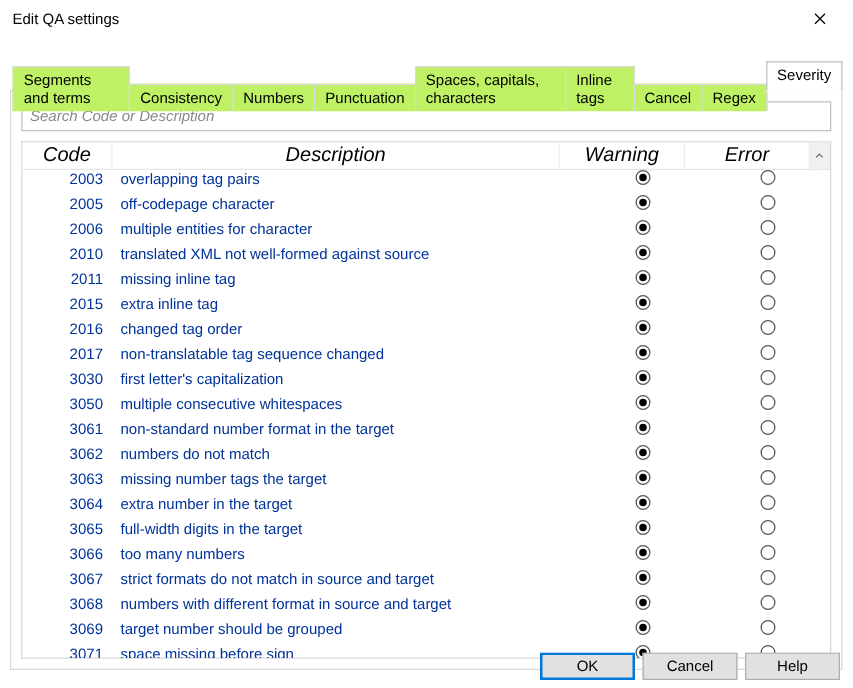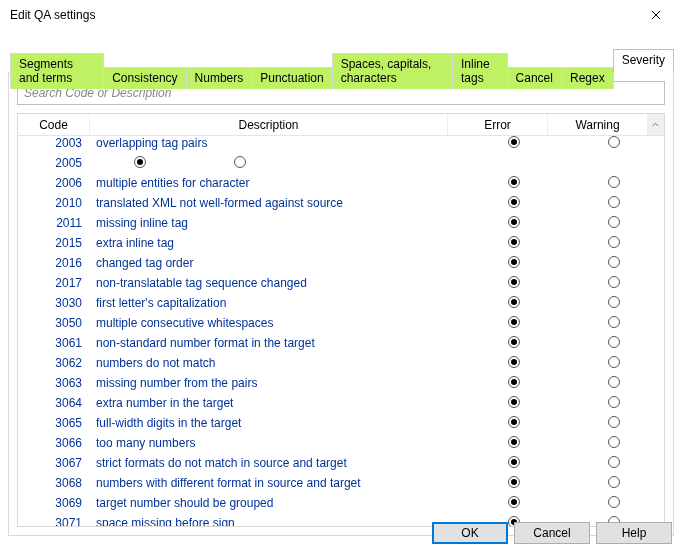--- a/index.html
+++ b/index.html
@@ -91,23 +91,24 @@
     }
     .grid-header {
       display:flex;
       border-bottom: 1px solid #e5e5e5;
       background:#fff;
       height: 22px;
       flex: 0 0 auto;
     }
     .grid-header .hcell {
       display:flex; align-items:center; justify-content:center;
-      font-size: 12px; color:#000;
+      font-size: 16px; color:#000;
       border-right: 1px solid #eee;
       padding: 2px 4px;
+      font-style: italic;
     }
     .col-code { width: 72px; flex:0 0 auto; }
     .col-desc { flex: 1 1 auto; justify-content:center; }
     .grid-header .col-desc { justify-content:center; }
     .col-warn { width: 100px; flex:0 0 auto; }
     .col-err  { width: 100px; flex:0 0 auto; }
     .col-scroll { width: 16px; flex:0 0 auto; border-right:none; background:#f0f0f0;}
 
     .grid-body {
       flex:1 1 auto;
@@ -190,22 +191,22 @@
     <div class="tabpage">
 
       <div class="searchbox">
         <input type="text" placeholder="Search Code or Description" style="">
       </div>
 
       <div class="grid">
         <div class="grid-header">
           <div class="hcell col-code">Code</div>
           <div class="hcell col-desc">Description</div>
+          <div class="hcell col-warn">Warning</div>
           <div class="hcell col-err">Error</div>
-          <div class="hcell col-warn">Warning</div>
           <div class="hcell col-scroll">
             <svg width="8" height="8" viewBox="0 0 8 8">
                 <path d="M1 5 L4 2 L7 5" stroke="#666" stroke-width="1" fill="none"></path>
               </svg>
           </div>
         </div>
         <div class="grid-body" id="grid-body">
             <div class="row">
               <div class="cell-code">2003</div>
               <div class="cell-desc">overlapping tag pairs</div>
@@ -213,20 +214,21 @@
                 <div class="radio">
                   <div class="dot"></div>
                 </div>
               </div>
               <div class="cell-radio col-err">
                 <div class="radio"></div>
               </div>
             </div>
             <div class="row">
               <div class="cell-code">2005</div>
+              <div class="cell-desc">off-codepage character</div>
               <div class="cell-radio col-warn">
                 <div class="radio">
                   <div class="dot"></div>
                 </div>
               </div>
               <div class="cell-radio col-err">
                 <div class="radio"></div>
               </div>
             </div>
             <div class="row">
@@ -344,21 +346,21 @@
                 <div class="radio">
                   <div class="dot"></div>
                 </div>
               </div>
               <div class="cell-radio col-err">
                 <div class="radio"></div>
               </div>
             </div>
             <div class="row">
               <div class="cell-code">3063</div>
-              <div class="cell-desc">missing number from the pairs</div>
+              <div class="cell-desc">missing number tags the target</div>
               <div class="cell-radio col-warn">
                 <div class="radio">
                   <div class="dot"></div>
                 </div>
               </div>
               <div class="cell-radio col-err">
                 <div class="radio"></div>
               </div>
             </div>
             <div class="row">

